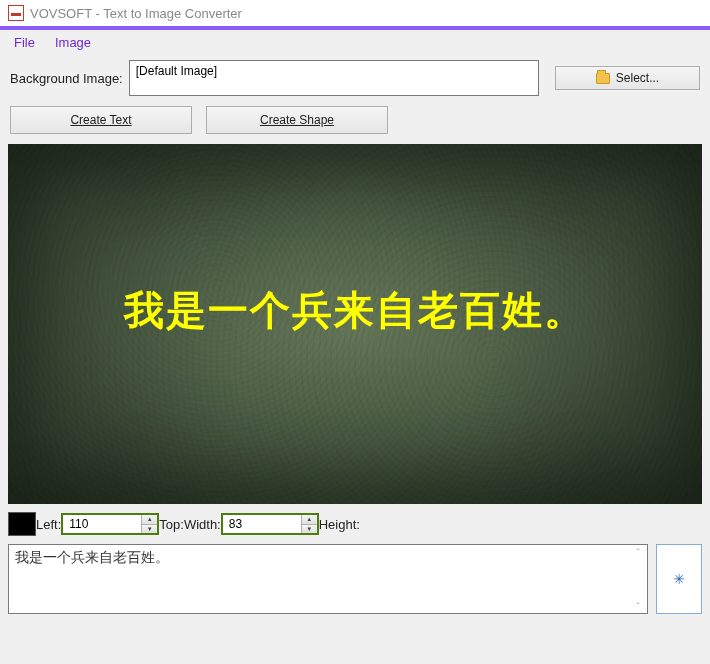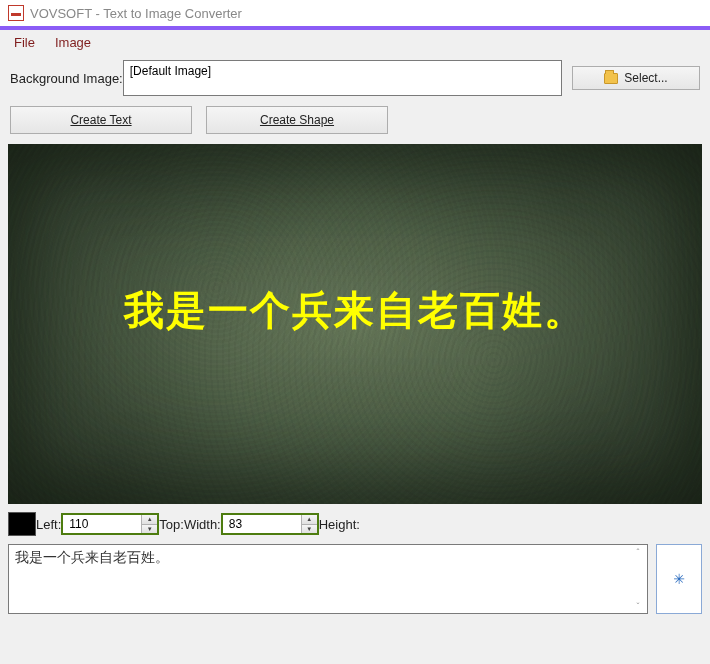--- a/index.html
+++ b/index.html
@@ -34,31 +34,32 @@
       left: 2px; top: 7px;
       width: 10px; height: 3px;
       background: #c0392b;
     }
     .menubar {
       height: 24px;
       background: #f0f0f0;
       display: flex;
       align-items: center;
       padding: 0 4px;
-      color: #7f1d1d;
+      color: #6d28d9;
       font-size: 13px;
     }
     .menu-item {
       padding: 2px 10px;
       cursor: default;
     }
     .form-row {
       display: flex;
       align-items: center;
       padding: 6px 10px;
+      gap: 6px;
     }
     .label { font-size: 13px; color: #222; }
     .bg-input {
       flex: 1;
       height: 36px;
       border: 1px solid #7a7a7a;
       background: #fff;
       padding: 0 6px;
       font-size: 12px;
       line-height: 20px;
@@ -69,21 +70,21 @@
       background: linear-gradient(#f5f5f5,#e6e6e6);
       font-size: 12px;
       color: #222;
       cursor: default;
       display: inline-flex;
       align-items: center;
       justify-content: center;
       padding: 0 12px;
     }
     .btn-select {
-      width: 128px;
+      width: 145px;
       height: 24px;
       margin-left: 10px;
     }
     .folder-icon {
       width: 14px; height: 11px;
       background: #f2c24b;
       border: 1px solid #c9972a;
       margin-right: 6px;
       position: relative;
       border-radius: 1px;

